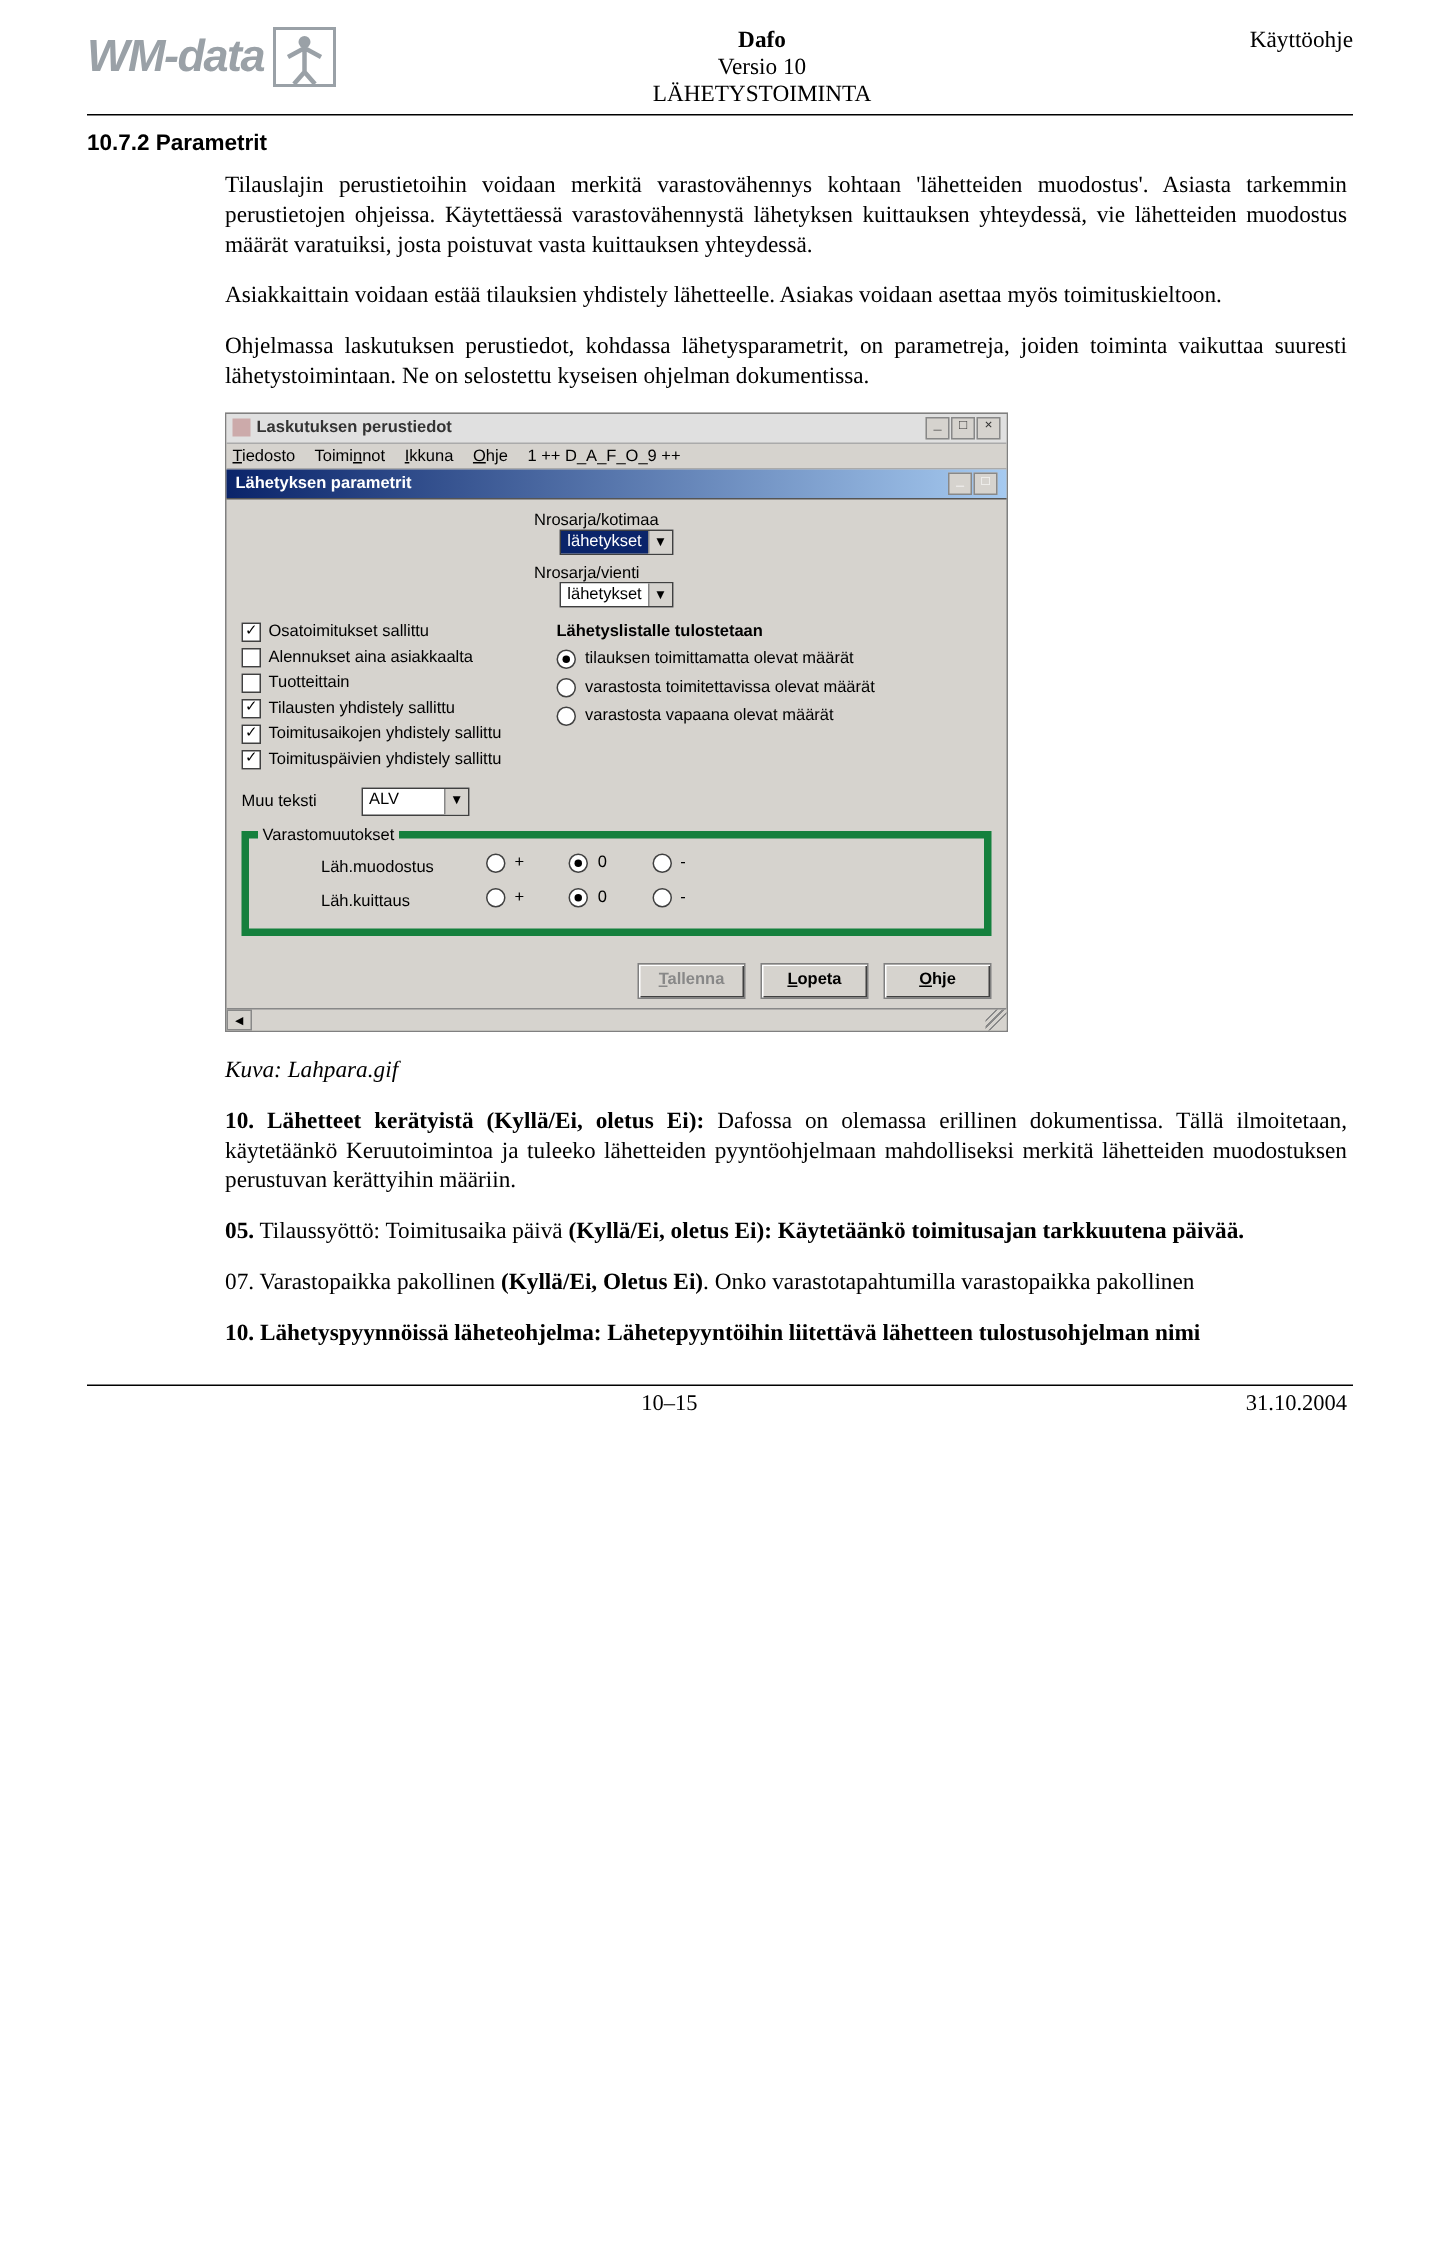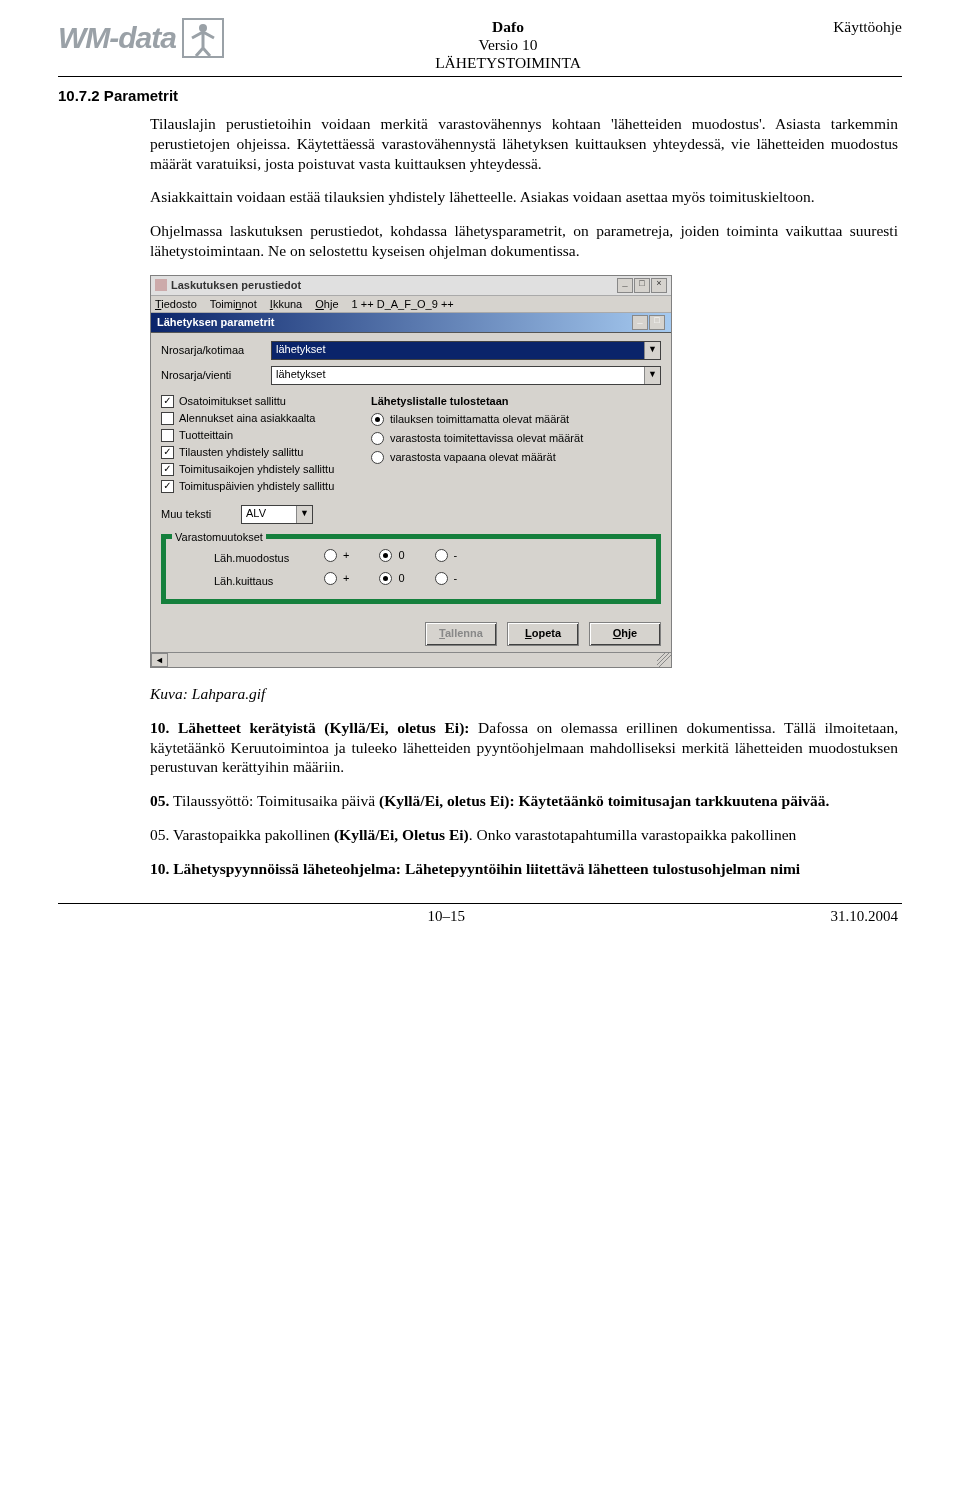--- a/index.html
+++ b/index.html
@@ -105,21 +105,21 @@
     padding: 2px 6px;
     font-weight: bold;
     display: flex;
     align-items: center;
     border-bottom: 1px solid #555;
   }
   .ss .inner-title .it-text { flex:1; }
   .ss .inner {
     padding: 8px 10px 6px 10px;
   }
-  .ss .row { display: flex; align-items: center; margin-bottom: 6px; }
+  .ss .row { display: flex; align-items: center; margin-bottom: 6px; flex-direction: column; }
   .ss .lbl { width: 110px; }
   .ss .combo {
     flex: 1;
     display: flex;
     border: 1px solid #404040;
     background: #fff;
     height: 17px;
   }
   .ss .combo .ctext {
     flex:1; padding: 1px 4px; background:#0a246a; color:#fff;
@@ -370,21 +370,21 @@
 
     <p class="italic">Kuva: Lahpara.gif</p>
 
     <p>
       <span class="bold">10. Lähetteet kerätyistä (Kyllä/Ei, oletus Ei):</span><span> Dafossa on olemassa erillinen dokumentissa. Tällä ilmoitetaan, käytetäänkö Keruutoimintoa ja tuleeko lähetteiden pyyntöohjelmaan mahdolliseksi merkitä lähetteiden muodostuksen perustuvan kerättyihin määriin.</span>
     </p>
     <p>
       <span class="bold">05.</span><span> Tilaussyöttö: Toimitusaika päivä </span><span class="bold">(Kyllä/Ei, oletus Ei): Käytetäänkö toimitusajan tarkkuutena päivää.</span>
     </p>
     <p>
-      <span>05. Varastopaikka pakollinen </span><span class="bold">(Kyllä/Ei, Oletus Ei)</span><span>. Onko varastotapahtumilla varastopaikka pakollinen</span>
+      <span>07. Varastopaikka pakollinen </span><span class="bold">(Kyllä/Ei, Oletus Ei)</span><span>. Onko varastotapahtumilla varastopaikka pakollinen</span>
     </p>
     <p class="bold">10. Lähetyspyynnöissä läheteohjelma: Lähetepyyntöihin liitettävä lähetteen tulostusohjelman nimi</p>
   </div>
 
   <hr class="footer-hr">
   <div class="footer">
     <span></span>
     <span>10–15</span>
     <span>31.10.2004</span>
   </div>

